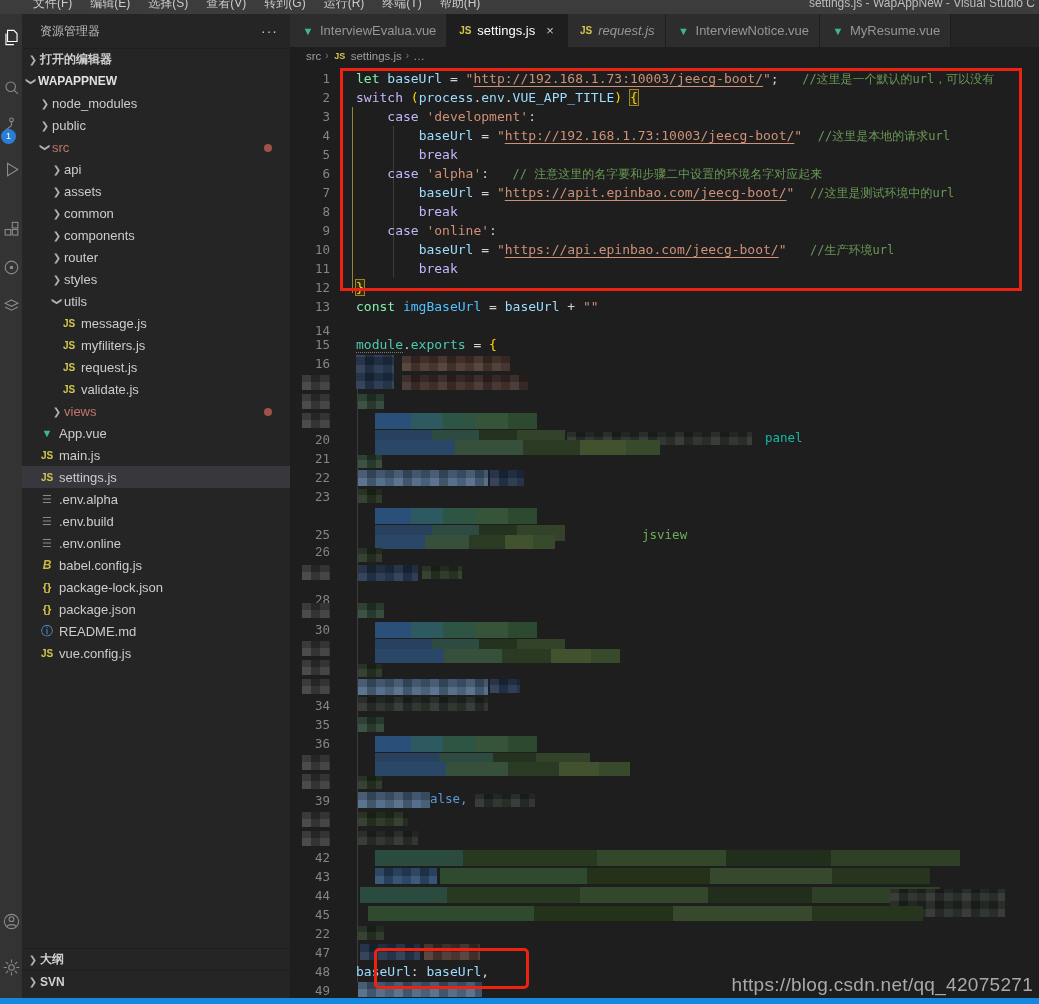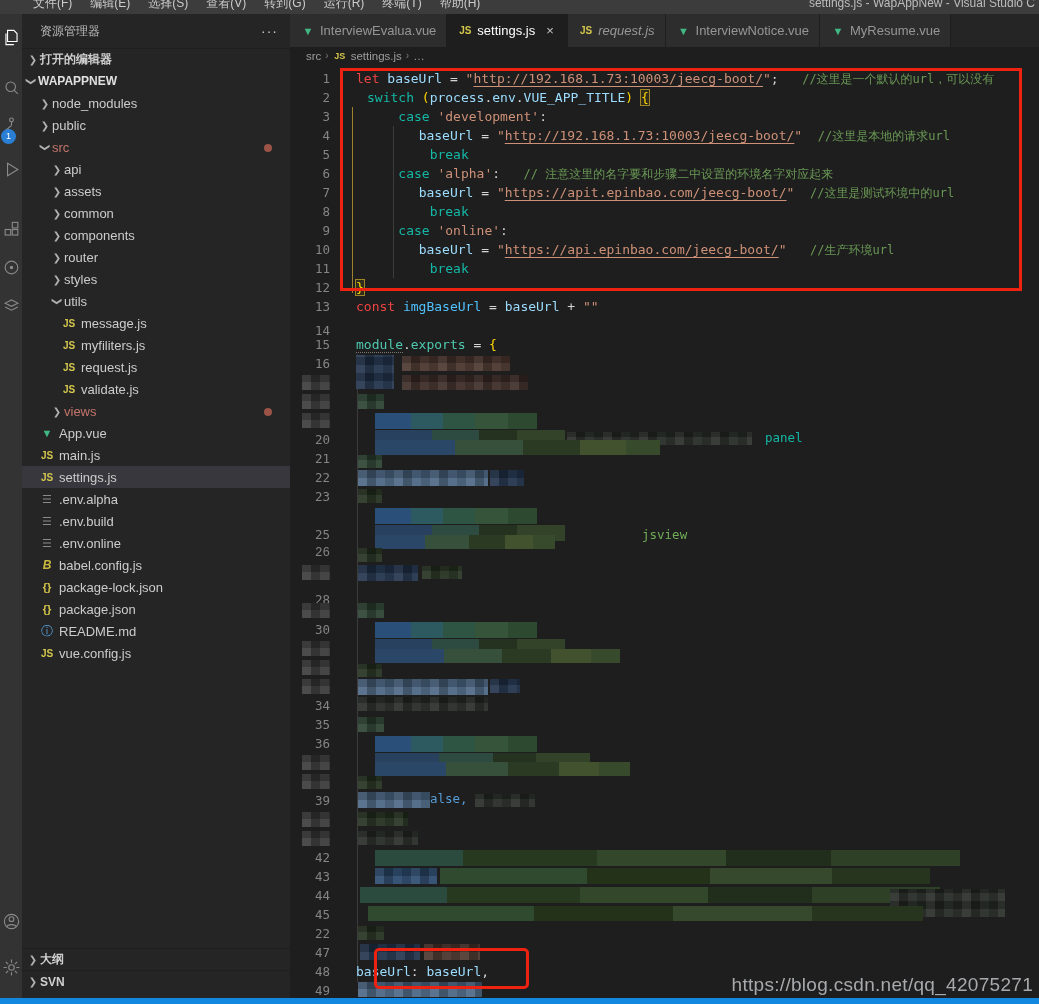--- a/index.html
+++ b/index.html
@@ -71,25 +71,25 @@
   .breadcrumb .ficon { width:14px; margin-right:0; font-size:9px; }
   .bc-sep { color:#7a7a7a; font-size:10px; }
 
   
   .code-area { position:relative; width:749px; height:934px; overflow:hidden;
     font-family:"DejaVu Sans Mono", monospace; font-size:13px; }
   .code-line { position:absolute; left:0; height:19px; line-height:19px; white-space:pre;
     display:flex; width:749px; }
   .gutter { width:40px; flex:none; text-align:right; color:#858585; font-size:12.5px; }
   .ltext { padding-left:26px; flex:none; color:#d4d4d4; }
-  .tk-k { color:#ef4444; } .tk-v { color:#9cdcfe; } .tk-c2 { color:#4fc1ff; }
+  .tk-k { color:#86efac; } .tk-v { color:#9cdcfe; } .tk-c2 { color:#4fc1ff; }
   .tk-o { color:#d4d4d4; } .tk-s { color:#ce9178; }
   .tk-sl { color:#ce9178; text-decoration:underline; text-underline-offset:3px; }
   .tk-cm { color:#6a9955; font-size:12px; }
-  .tk-ct { color:#14b8a6;margin-left:11px; } .tk-by { color:#ffd700; }
+  .tk-ct { color:#c4b5fd; } .tk-by { color:#ffd700; }
   .tk-te { color:#4ec9b0; }
   .tk-bm { color:#ffd700; outline:1px solid rgba(190,160,40,.8);
     background:rgba(255,215,0,.08); }
   .tk-mod { color:#4ec9b0; border-bottom:1px dotted #777; }
 
   .guide { position:absolute; width:1px; background:#3c3c3c; }
   .guide.yellow { background:rgba(200,163,50,.75); }
 
   .redbox { position:absolute; border:3px solid #ee2211; z-index:4; }
   .redbox.small { border-radius:5px; }

